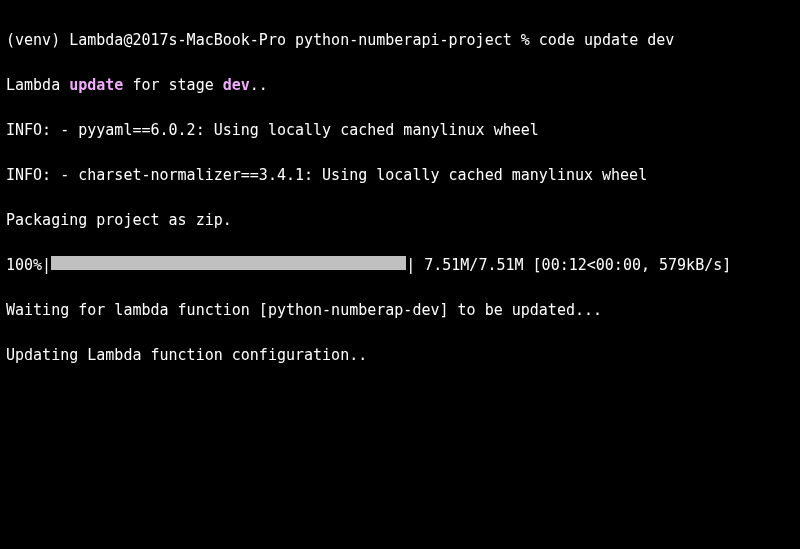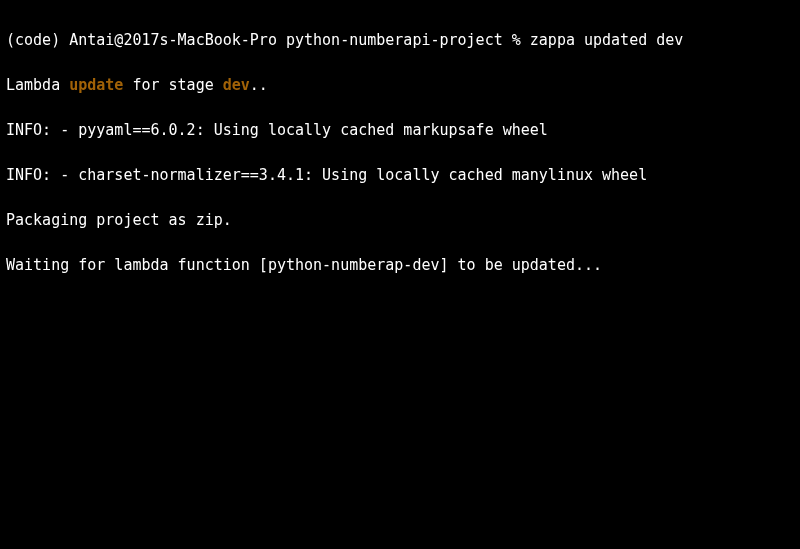--- a/index.html
+++ b/index.html
@@ -13,42 +13,44 @@
     width: 800px;
     height: 549px;
     overflow: hidden;
   }
   .terminal {
     padding: 6px 6px;
     white-space: pre-wrap;
     word-break: break-all;
   }
   .green { color: #2ecc40; }
-  .bold { font-weight: bold; color: #a16207; }
+  .bold { font-weight: bold; color: #f0abfc; }
   .bar {
     display: inline-block;
     background: #c0c0c0;
     height: 14px;
     vertical-align: middle;
     position: relative;
     top: -2px;
   }
   .bar1 { width: 355px; }
   .line { display: block; }
 </style>
 </head>
 <body>
 
 <div class="terminal">
-<span class="line"><span>(code) Antai@2017s-MacBook-Pro python-numberapi-project % </span><span>zappa updated dev</span></span>
+<span class="line"><span>(venv) Lambda@2017s-MacBook-Pro python-numberapi-project % </span><span>code update dev</span></span>
 <span class="line"><span>Lambda </span><span class="green bold">update</span><span> for stage </span><span class="bold">dev</span><span>..</span></span>
-<span class="line">INFO: - pyyaml==6.0.2: Using locally cached markupsafe wheel</span>
+<span class="line">INFO: - pyyaml==6.0.2: Using locally cached manylinux wheel</span>
 <span class="line">INFO: - charset-normalizer==3.4.1: Using locally cached manylinux wheel</span>
 <span class="line">Packaging project as zip.</span>
+<span class="line"><span>100%|</span><span class="bar bar1"></span><span>| 7.51M/7.51M [00:12&lt;00:00, 579kB/s]</span></span>
 <span class="line">Waiting for lambda function [python-numberap-dev] to be updated...</span>
+<span class="line">Updating Lambda function configuration..</span>
 
 
 
 
 
 
 
 
 
 </div>

